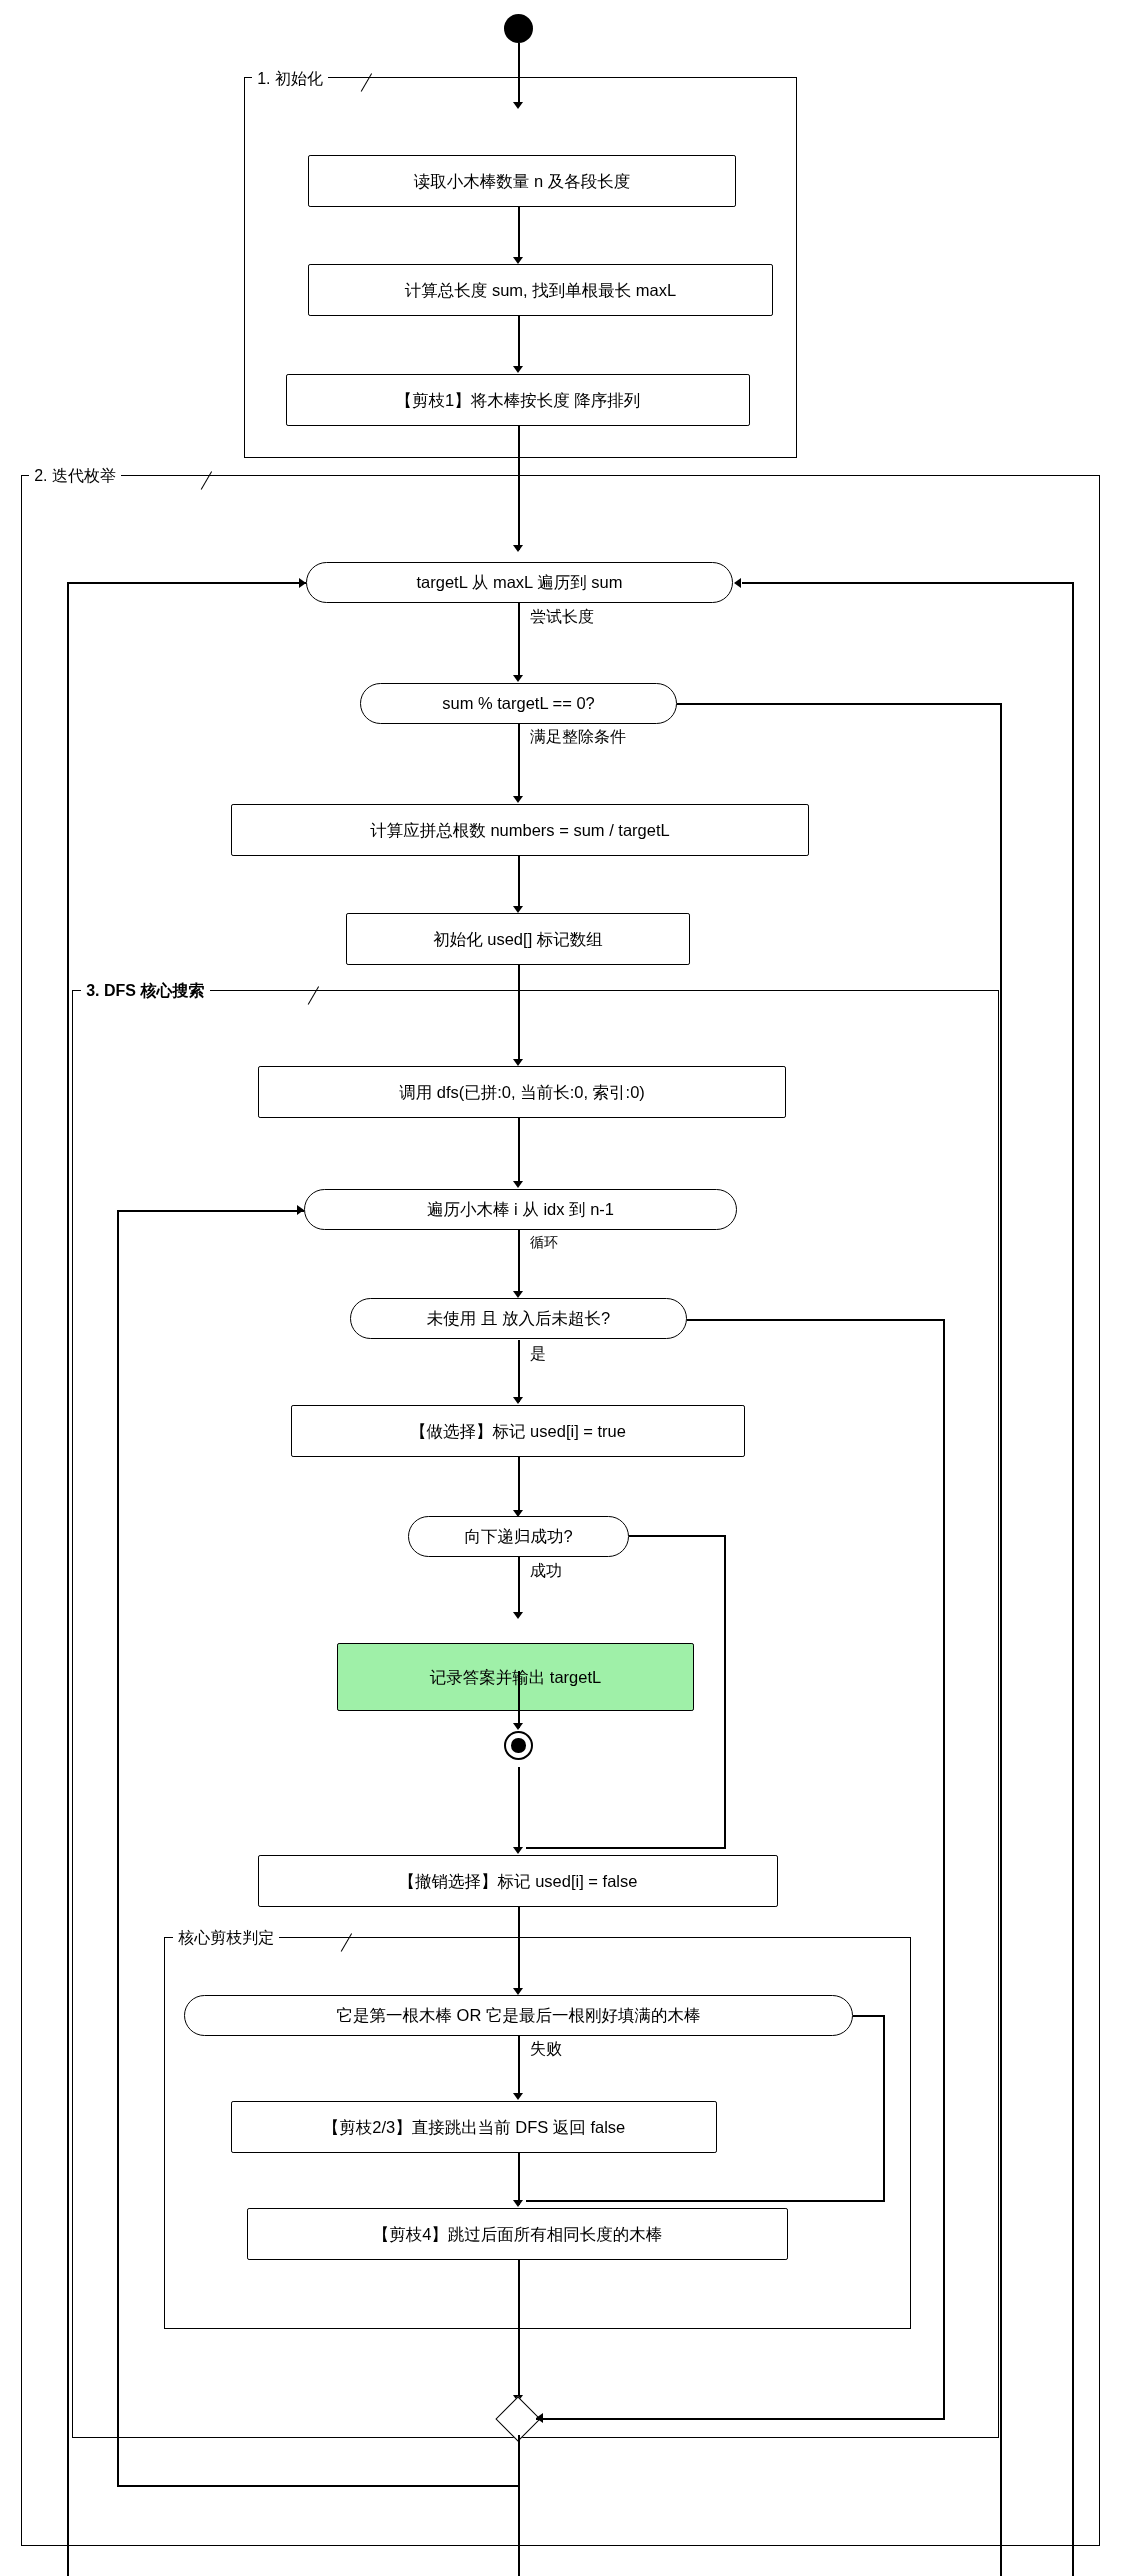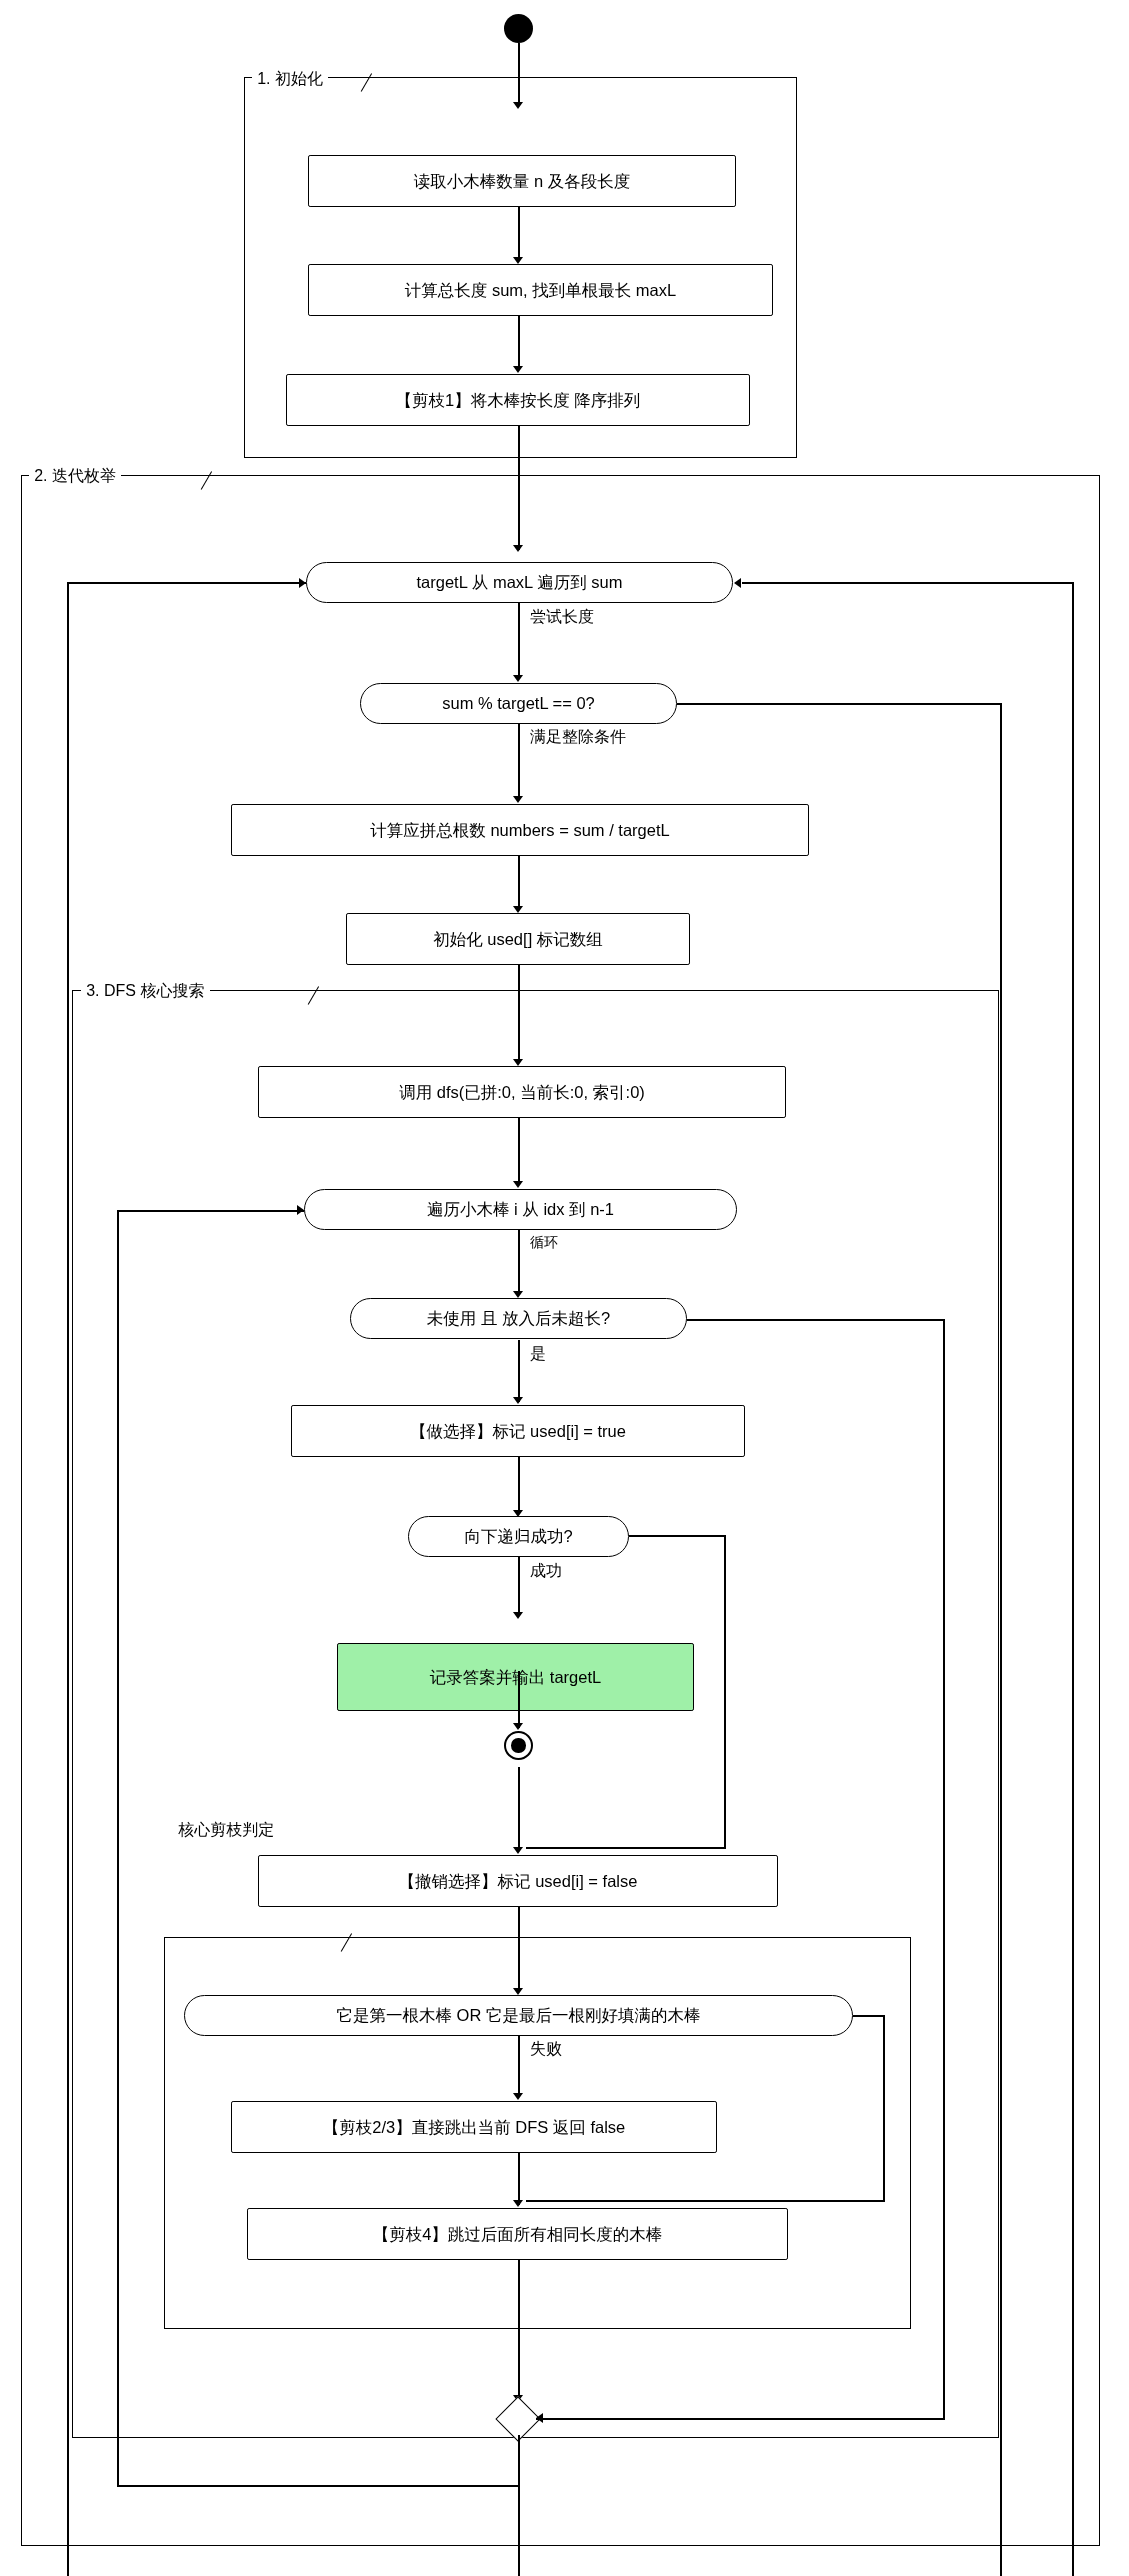--- a/index.html
+++ b/index.html
@@ -176,21 +176,21 @@
 
   <div class="line vline" style="left:518px; top:855px; height:54px;"></div>
   <div class="arrow-down" style="left:513px; top:906px;"></div>
 
   <div class="node rect" style="left:346px; top:913px; width:344px; height:52px; font-size:16.5px;">初始化 used[] 标记数组</div>
 
   <div class="line vline" style="left:518px; top:965px; height:98px;"></div>
   <div class="arrow-down" style="left:513px; top:1059px;"></div>
 
   <div class="group" style="left:72px; top:990px; width:927px; height:1448px;"></div>
-  <div class="group-label" style="left:81px; top:981px; font-size:16px;">3. DFS 核心搜索</div>
+  <div class="group-label" style="left:81px; top:981px; font-size:16px;font-weight:bold;">3. DFS 核心搜索</div>
   <div class="group-label-tail" style="left:313px; top:985px; height:20.6px;"></div>
 
   <div class="node rect" style="left:258px; top:1066px; width:528px; height:52px; font-size:16.5px;">调用 dfs(已拼:0, 当前长:0, 索引:0)</div>
 
   <div class="line vline" style="left:518px; top:1118px; height:67px;"></div>
   <div class="arrow-down" style="left:513px; top:1181px;"></div>
 
   <div class="node diamond-txt" style="left:304px; top:1189px; width:433px; height:41px; font-size:16.5px;">遍历小木棒 i 从 idx 到 n-1</div>
 
   <div class="line vline" style="left:518px; top:1230px; height:64px;"></div>
@@ -225,21 +225,21 @@
   <div class="line hline" style="left:526px; top:1847px; width:200px;"></div>
   <div class="arrow-down" style="left:513px; top:1847px;"></div>
   <div class="line vline" style="left:518px; top:1767px; height:82px;"></div>
 
   <div class="node rect" style="left:258px; top:1855px; width:520px; height:52px; font-size:16.5px;">【撤销选择】标记 used[i] = false</div>
 
   <div class="line vline" style="left:518px; top:1906px; height:85px;"></div>
   <div class="arrow-down" style="left:513px; top:1988px;"></div>
 
   <div class="group" style="left:164px; top:1937px; width:747px; height:392px;"></div>
-  <div class="group-label" style="left:173px; top:1820px; font-size:16px;">核心剪枝判定</div>
+  <div class="group-label" style="left:173px; top:1928px; font-size:16px;">核心剪枝判定</div>
   <div class="group-label-tail" style="left:346px; top:1932px; height:20.6px;"></div>
 
   <div class="node diamond-txt" style="left:184px; top:1995px; width:669px; height:41px; font-size:16.5px;">它是第一根木棒 OR 它是最后一根刚好填满的木棒</div>
 
   <div class="line vline" style="left:518px; top:2036px; height:61px;"></div>
   <div class="edge-label" style="left:527px; top:2039px; font-size:16px;">失败</div>
   <div class="arrow-down" style="left:513px; top:2093px;"></div>
 
   <div class="node rect" style="left:231px; top:2101px; width:486px; height:52px; font-size:16.5px;">【剪枝2/3】直接跳出当前 DFS 返回 false</div>
 

